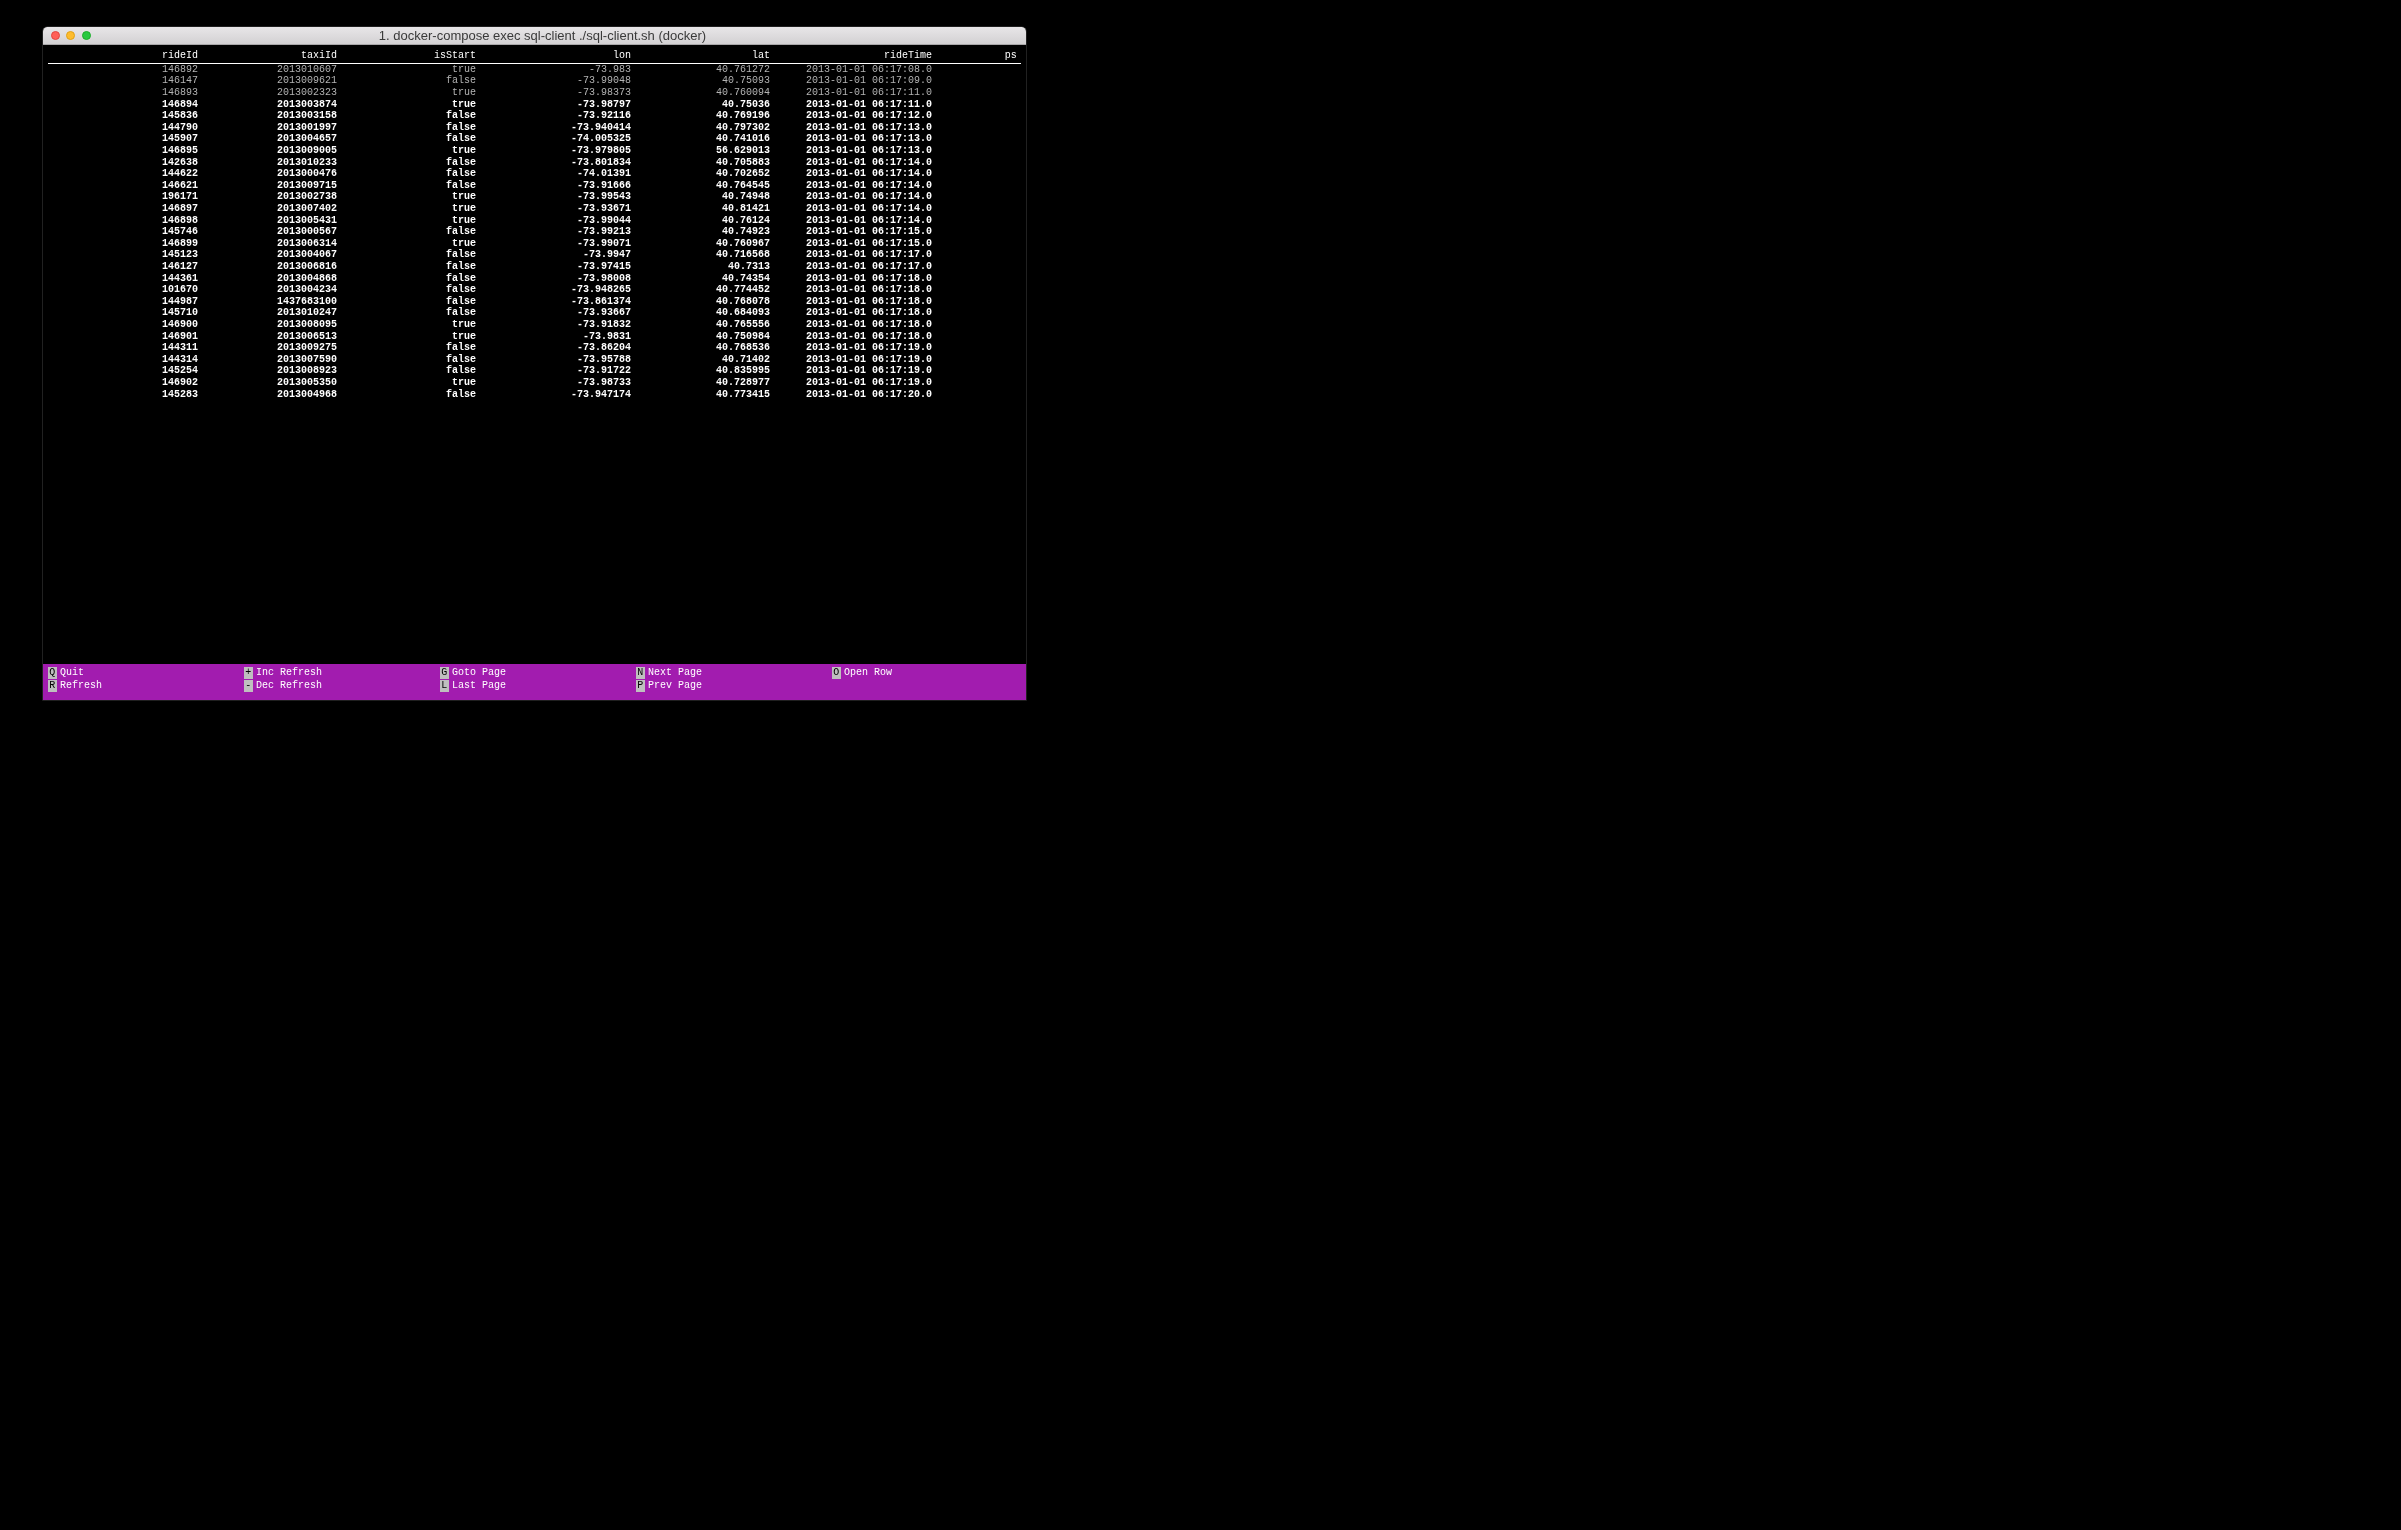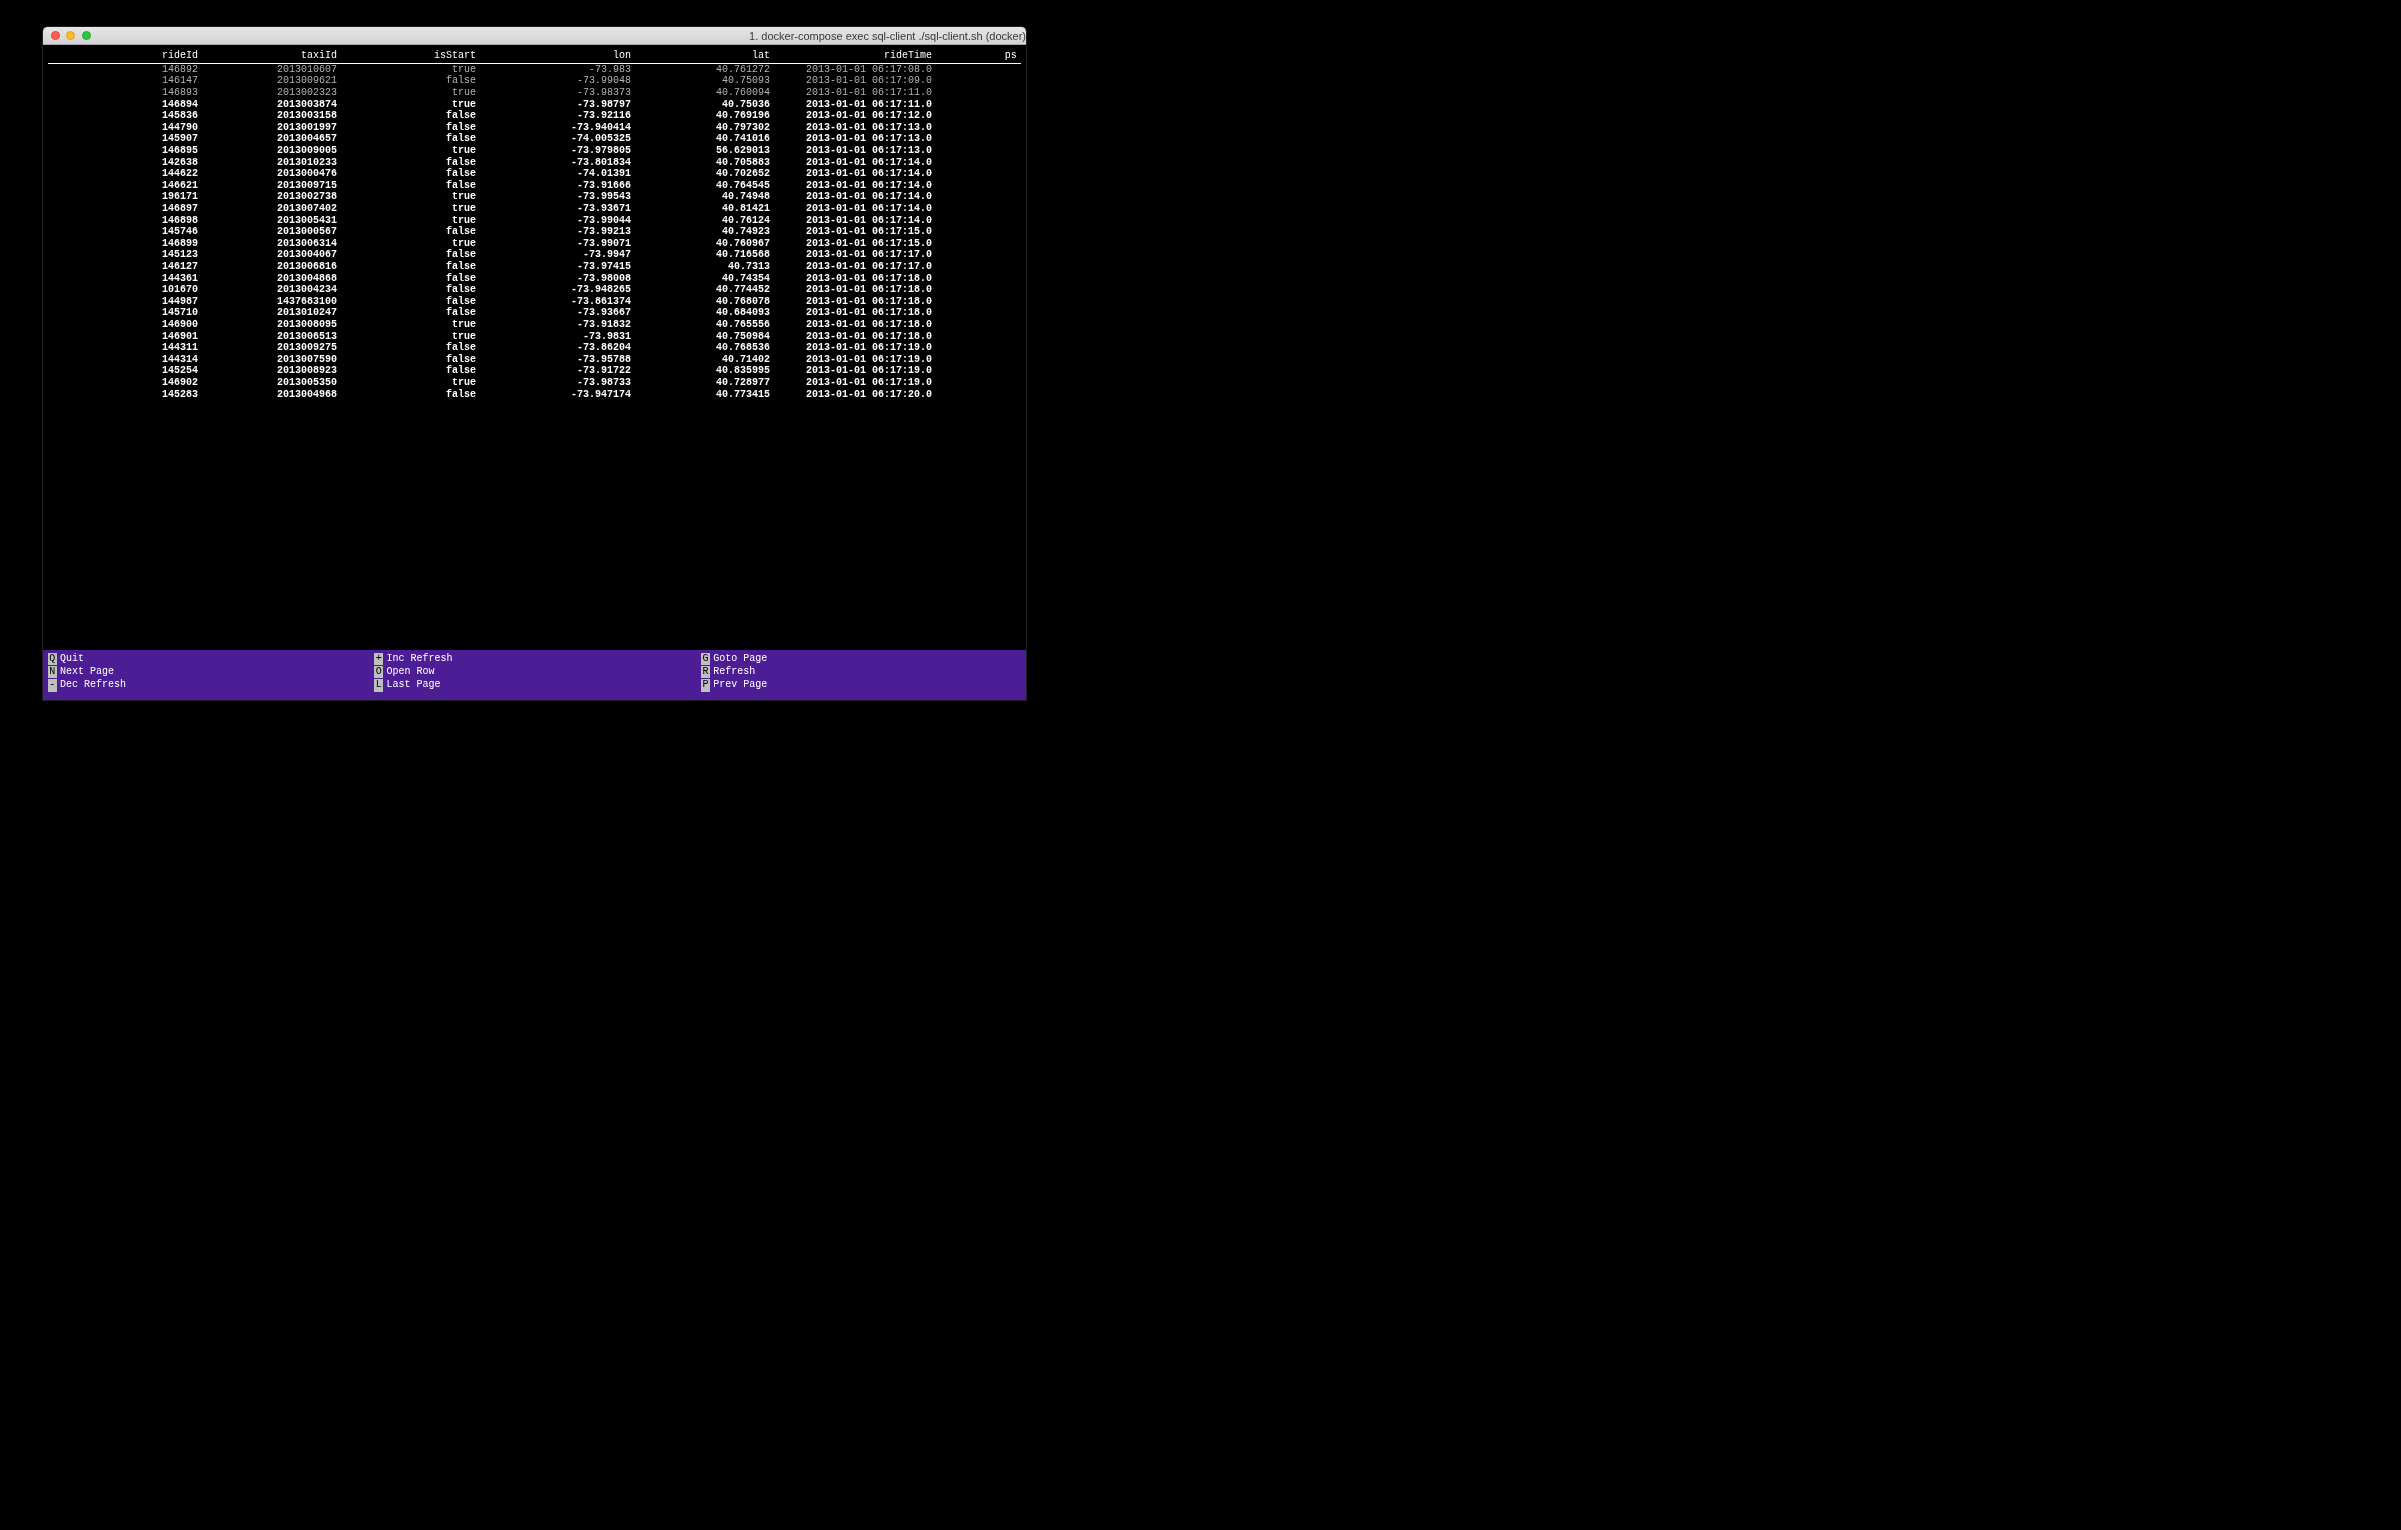--- a/index.html
+++ b/index.html
@@ -43,22 +43,22 @@
     width: 9.3px;
     height: 9.3px;
     border-radius: 50%;
   }
   .tl.red { background: #ff5f57; border: 0.8px solid #e24640; box-sizing: border-box;}
   .tl.yellow { background: #febc2e; border: 0.8px solid #e1a116; box-sizing: border-box;}
   .tl.green { background: #28c840; border: 0.8px solid #1dad2b; box-sizing: border-box;}
   .title-text {
     position: absolute;
     left: 16px; right: 0;
-    text-align: right;
-    font-size: 11px;
+    text-align: center;
+    font-size: 13px;
     color: #3a3a3a;
     font-family: -apple-system, "Helvetica Neue", Arial, sans-serif;
     pointer-events: none;
   }
   .status-bar {
     background: #bfbfbf;
     color: #000;
     padding: 0.8px 4.6px 1.5px 4.6px;
     flex: 0 0 auto;
     line-height: 12.4px;
@@ -116,24 +116,24 @@
   col.c-taxi { width: 139px; }
   col.c-start { width: 139px; }
   col.c-lon { width: 155px; }
   col.c-lat { width: 139px; }
   col.c-time { width: 162px; }
   col.c-ps { width: auto; }
   .footer {
     flex: 0 0 auto;
     padding: 3.1px 4.6px 7.7px 4.6px;
     display: grid;
-    grid-template-columns: repeat(3, 1fr);
+    grid-template-columns: repeat(5, 1fr);
     row-gap: 0.8px;
     column-gap: 6.2px;
-    background: #4c1d95;
+    background: #a21caf;
     line-height: 12.4px;
   }
   .fitem {
     white-space: nowrap;
   }
   .keycap {
     display: inline-block;
     background: #bfbfbf;
     color: #000;
     padding: 0 1.5px;

